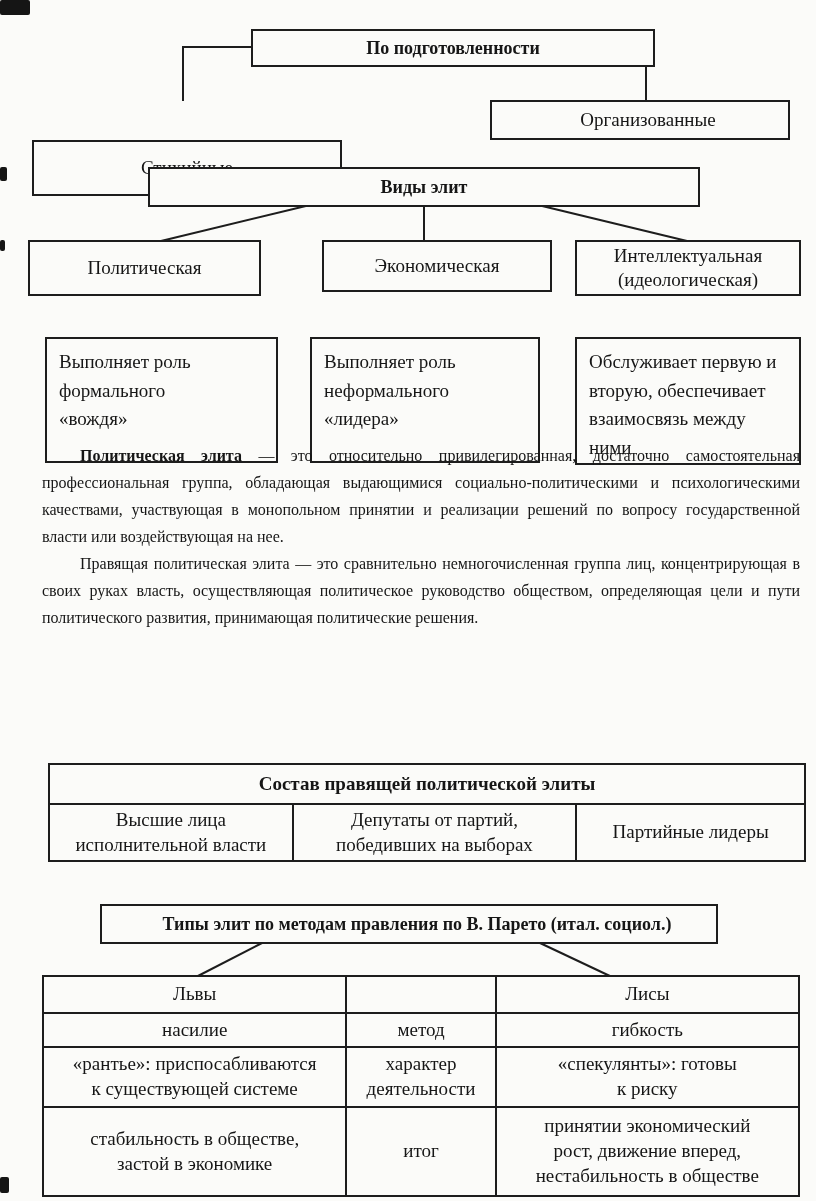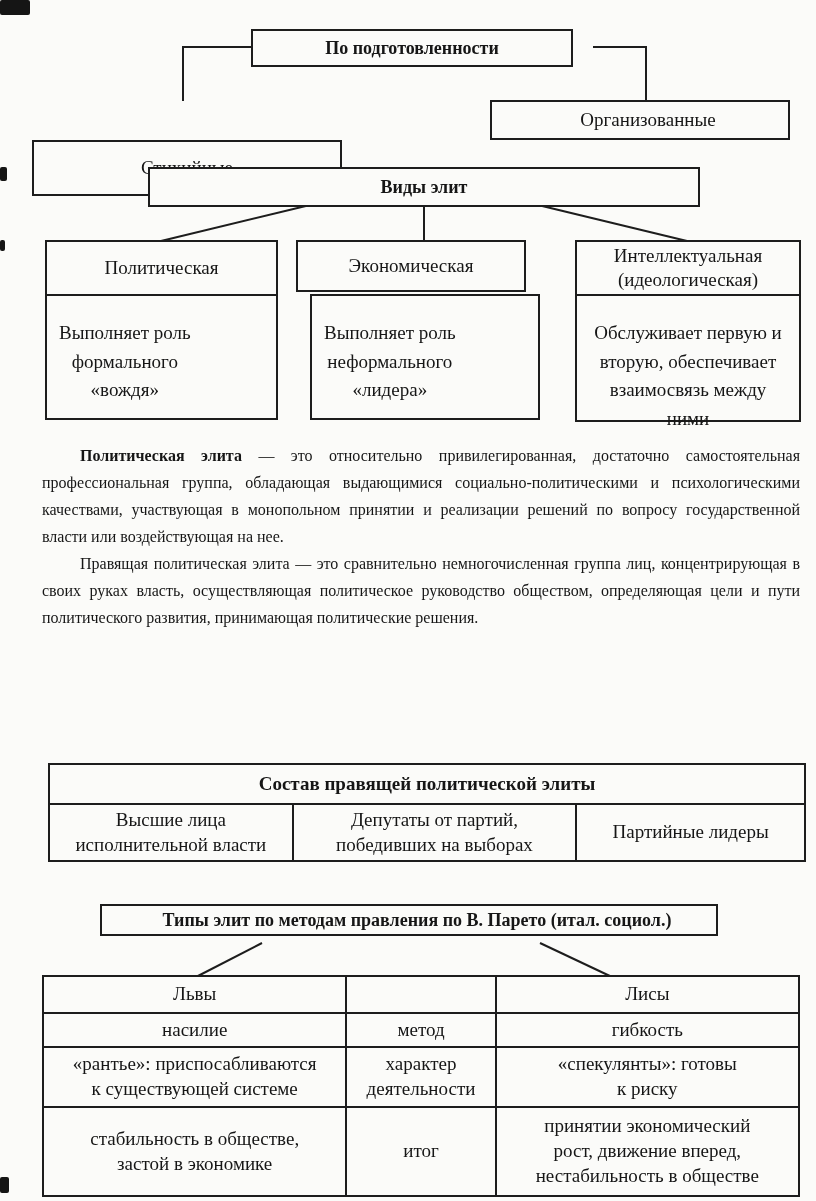--- a/index.html
+++ b/index.html
@@ -12,22 +12,22 @@
     color: #161616; overflow: hidden;
   }
   .connectors { position: absolute; left: 0; top: 0; width: 816px; height: 1201px; pointer-events: none; }
   .box {
     position: absolute; border: 2px solid var(--ink); background: var(--paper);
     display: flex; align-items: center; justify-content: center;
     text-align: center; font-size: 19px; padding: 2px 8px; line-height: 1.25;
   }
   .box.bold { font-weight: bold; font-size: 18px; }
   .colbody {
-    align-items: flex-start; justify-content: flex-start; text-align: center;
-    white-space: pre-line; line-height: 1.5; padding: 23px 12px;
+    align-items: flex-start; justify-content: flex-start; text-align: left;
+    white-space: pre-line; line-height: 1.5; padding: 9px 12px; margin-top: 43px;
   }
   .bodytext {
     position: absolute; left: 42px; top: 442px; width: 758px;
     font-size: 16px; line-height: 27px; text-align: justify;
   }
   .bodytext p { text-indent: 38px; }
   .bodytext .lead { font-weight: bold; }
   .gridtbl {
     position: absolute; display: grid; border: 2px solid var(--ink);
     background: var(--paper); font-size: 19px;
@@ -60,32 +60,32 @@
     <line x1="183" y1="46" x2="183" y2="101" stroke="#1d1d1d" stroke-width="2"></line>
     <line x1="593" y1="47" x2="646" y2="47" stroke="#1d1d1d" stroke-width="2"></line>
     <line x1="646" y1="46" x2="646" y2="101" stroke="#1d1d1d" stroke-width="2"></line>
     <line x1="310" y1="205" x2="161" y2="241" stroke="#1d1d1d" stroke-width="2"></line>
     <line x1="424" y1="205" x2="424" y2="241" stroke="#1d1d1d" stroke-width="2"></line>
     <line x1="538" y1="205" x2="687" y2="241" stroke="#1d1d1d" stroke-width="2"></line>
     <line x1="262" y1="943" x2="196" y2="977" stroke="#1d1d1d" stroke-width="2"></line>
     <line x1="540" y1="943" x2="612" y2="977" stroke="#1d1d1d" stroke-width="2"></line>
   </svg>
 
-  <div class="box bold" style="left:251px; top:29px; width:322px; height:38px;">По подготовленности</div>
+  <div class="box bold" style="left:251px; top:29px; width:404px; height:38px;">По подготовленности</div>
   <div class="box" style="left:32px; top:100px; width:310px; height:56px;margin-top:40px;">Стихийные</div>
   <div class="box" style="left:490px; top:100px; width:300px; height:40px;padding-left:24px;">Организованные</div>
 
   <div class="box bold" style="left:148px; top:167px; width:552px; height:40px;">Виды элит</div>
 
-  <div class="box" style="left:45px; top:240px; width:233px; height:56px;">Политическая</div>
+  <div class="box" style="left:28px; top:240px; width:233px; height:56px;">Политическая</div>
   <div class="box colbody" style="left:45px; top:294px; width:233px; height:126px;">Выполняет роль
 формального
 «вождя»</div>
 
-  <div class="box" style="left:296px; top:240px; width:230px; height:52px;">Экономическая</div>
+  <div class="box" style="left:322px; top:240px; width:230px; height:52px;">Экономическая</div>
   <div class="box colbody" style="left:310px; top:294px; width:230px; height:126px;">Выполняет роль
 неформального
 «лидера»</div>
 
   <div class="box" style="left:575px; top:240px; width:226px; height:56px;">Интеллектуальная (идеологическая)</div>
   <div class="box colbody" style="left:575px; top:294px; width:226px; height:128px;">Обслуживает первую и вторую, обеспечивает взаимосвязь между ними</div>
 
   <div class="bodytext">
     <p><b class="lead">Политическая элита</b><span> — это относительно привилегированная, достаточно самостоятельная профессиональная группа, обладающая выдающимися социально-политическими и психологическими качествами, участвующая в монопольном принятии и реализации решений по вопросу государственной власти или воздействующая на нее.</span></p>
     <p><span>Правящая политическая элита — это сравнительно немногочисленная группа лиц, концентрирующая в своих руках власть, осуществляющая политическое руководство обществом, определяющая цели и пути политического развития, принимающая политические решения.</span></p>
@@ -93,21 +93,21 @@
 
   <div class="gridtbl" style="left:48px; top:763px; width:758px; height:99px; grid-template-columns:243fr 285fr 230fr; grid-template-rows:38px 1fr;">
     <div class="hdr">Состав правящей политической элиты</div>
     <div class="cell c1">Высшие лица
 исполнительной власти</div>
     <div class="cell">Депутаты от партий,
 победивших на выборах</div>
     <div class="cell">Партийные лидеры</div>
   </div>
 
-  <div class="box bold" style="left:100px; top:904px; width:618px; height:32px;padding-left:24px;">Типы элит по методам правления по В. Парето (итал. социол.)</div>
+  <div class="box bold" style="left:100px; top:904px; width:618px; height:40px;padding-left:24px;">Типы элит по методам правления по В. Парето (итал. социол.)</div>
 
   <div class="gridtbl" style="left:42px; top:975px; width:758px; height:222px; grid-template-columns:303fr 150fr 305fr; grid-template-rows:35px 34px 60px 1fr;">
     <div class="cell c1 r1">Львы</div>
     <div class="cell r1"></div>
     <div class="cell r1">Лисы</div>
 
     <div class="cell c1">насилие</div>
     <div class="cell">метод</div>
     <div class="cell">гибкость</div>
 

